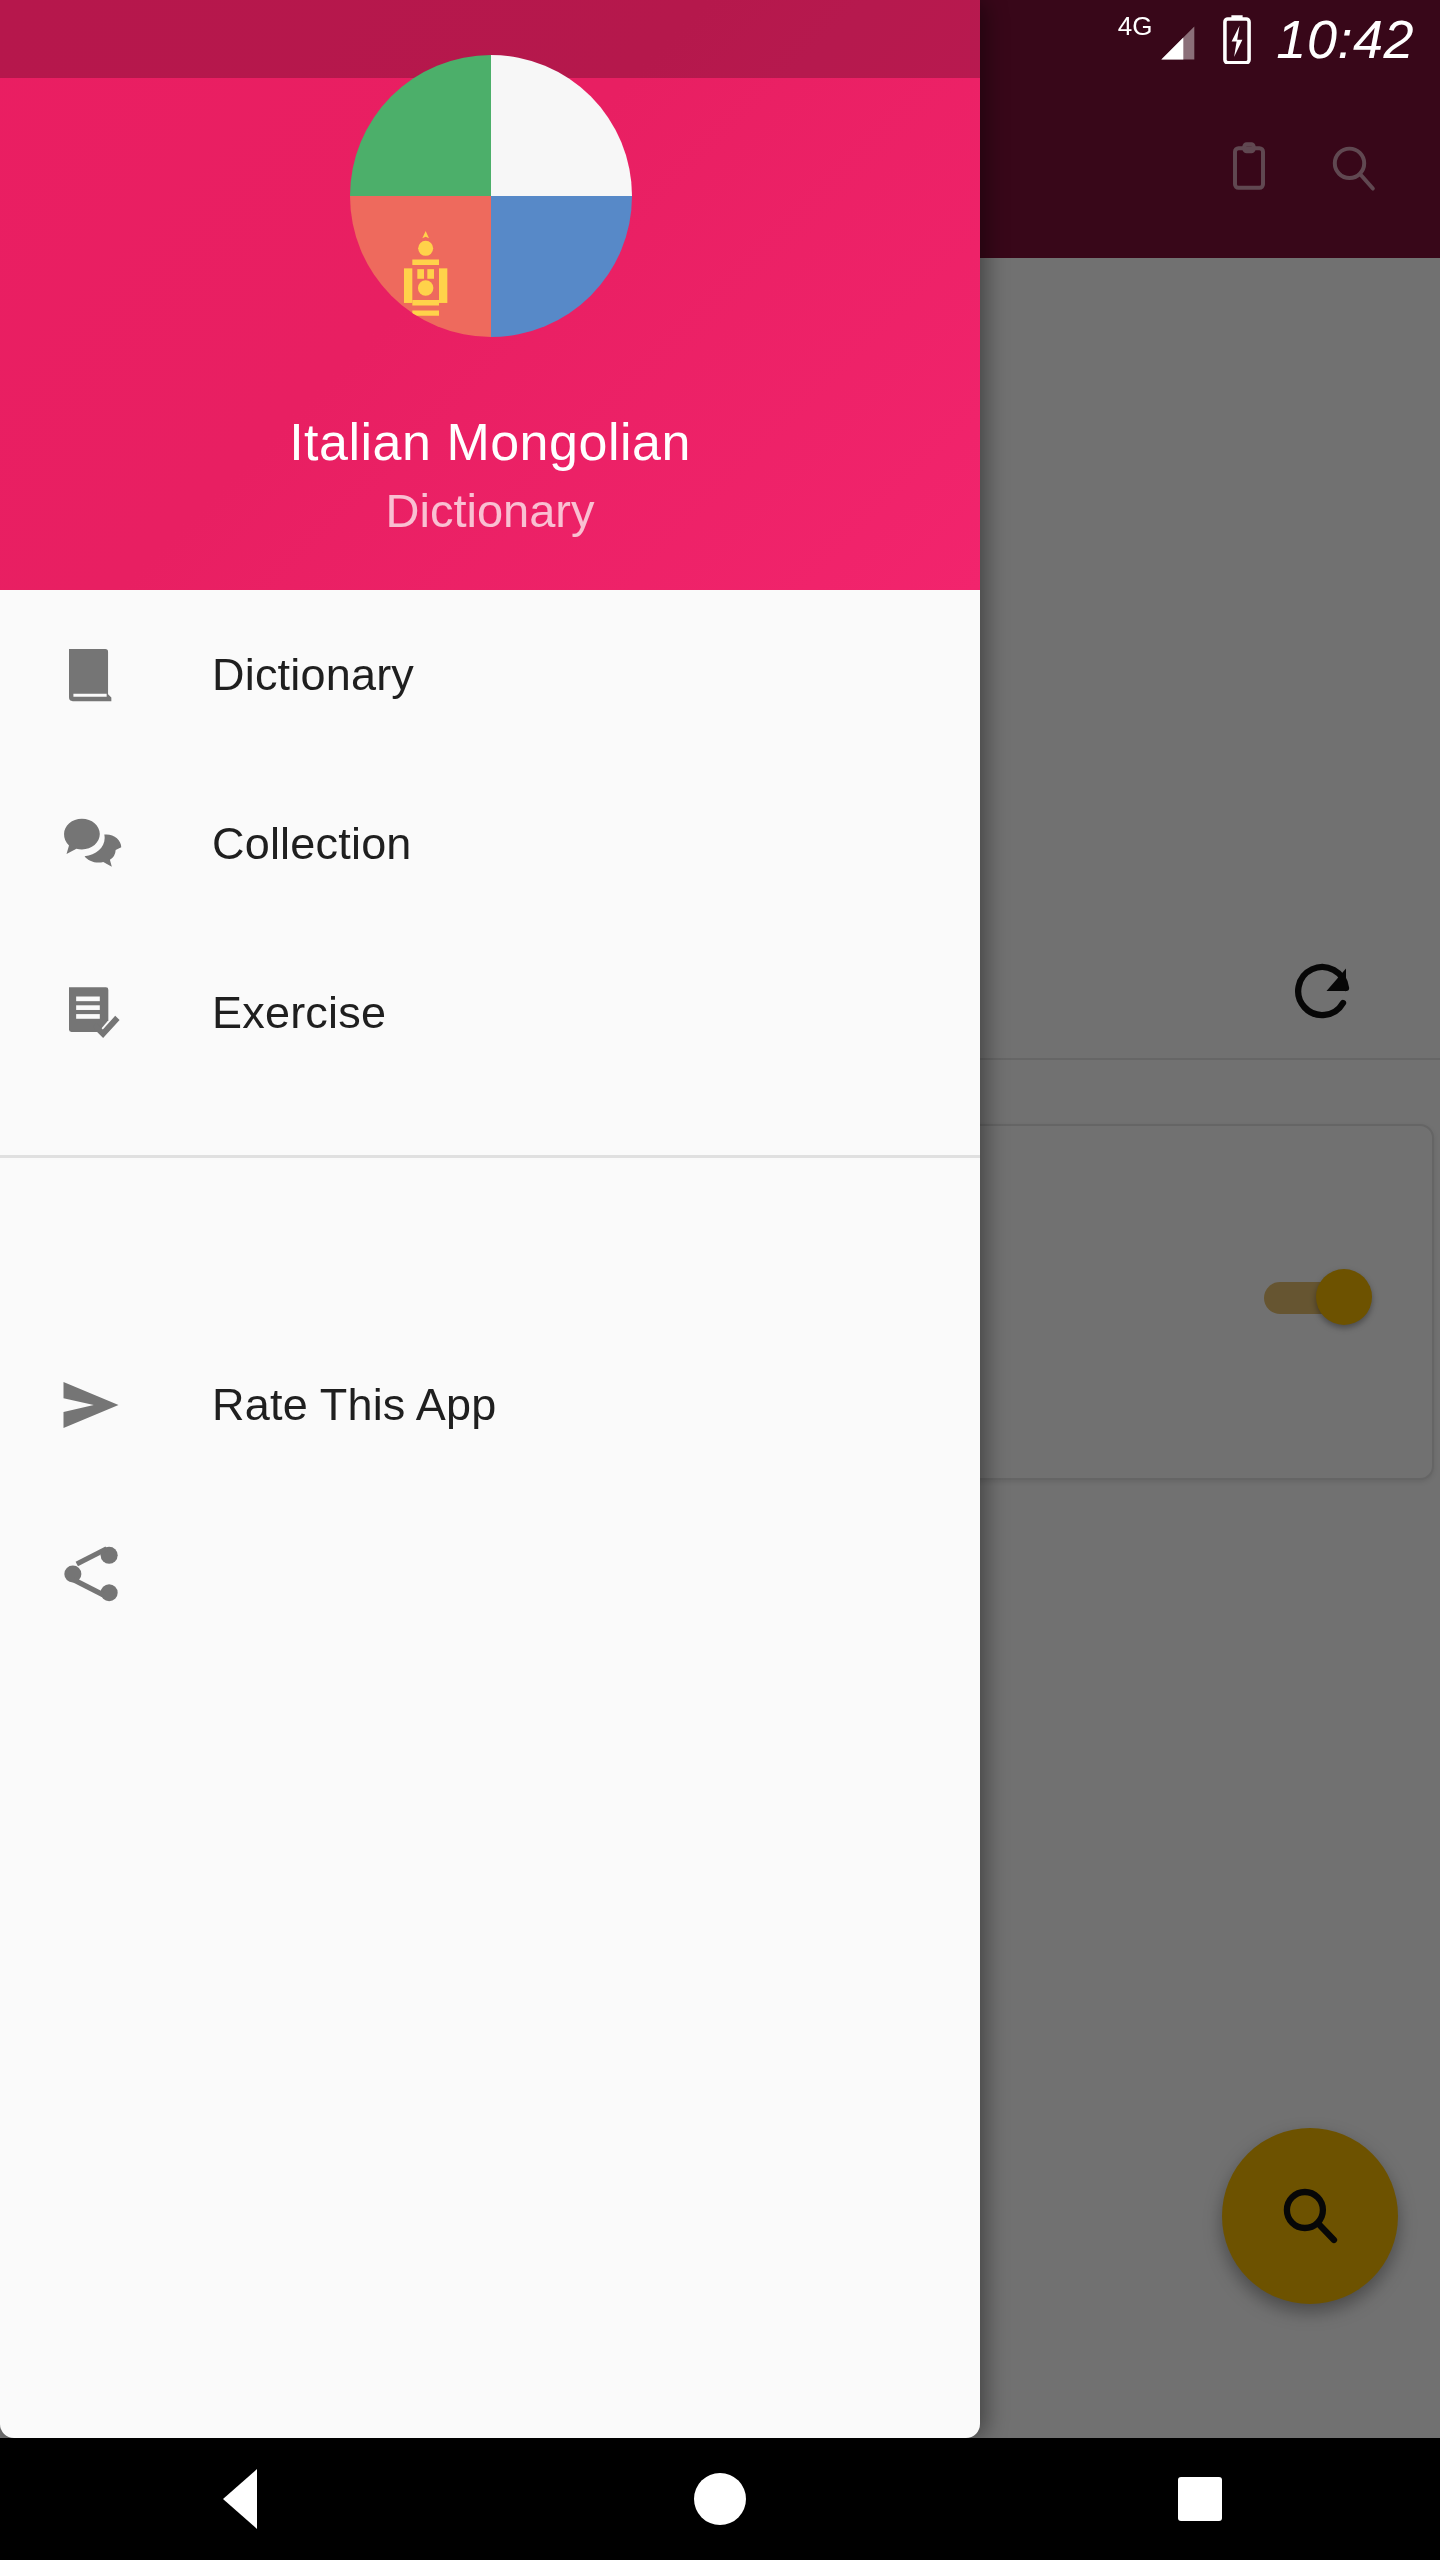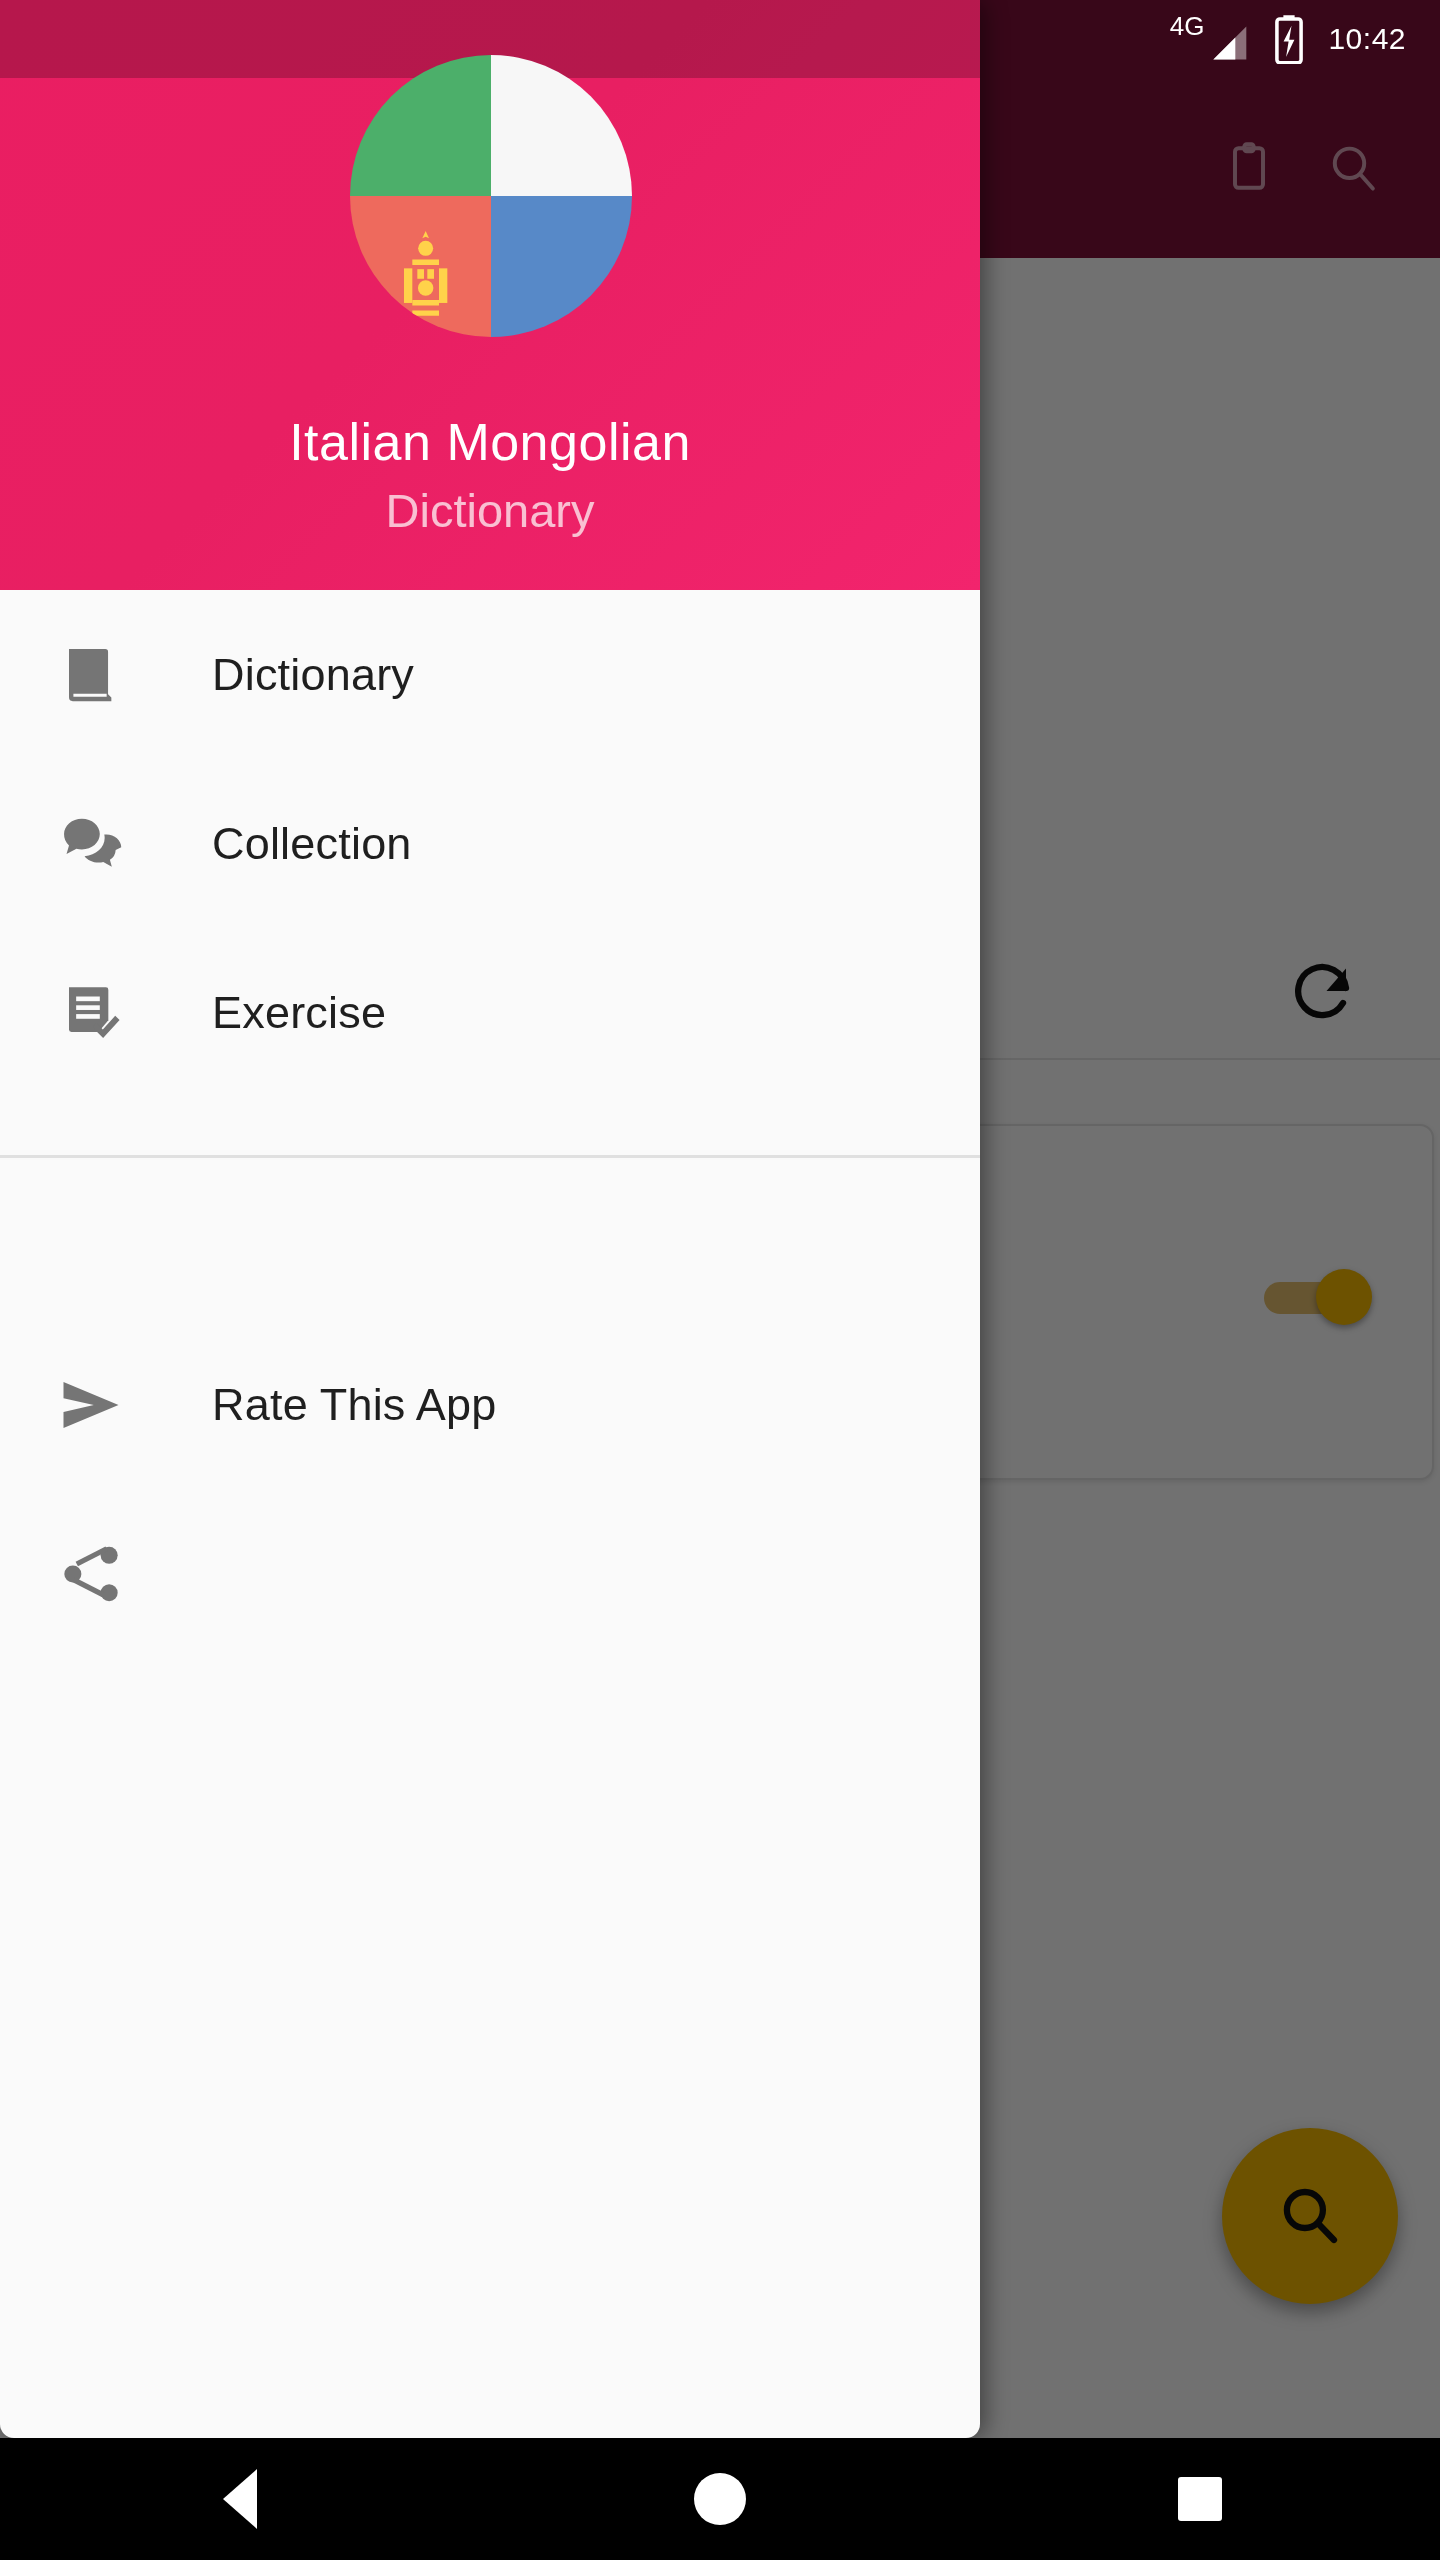--- a/index.html
+++ b/index.html
@@ -25,23 +25,23 @@
   .toggle-track{position:absolute;left:0;top:10px;width:100px;height:32px;border-radius:16px;background:#e2bd6e;}
   .toggle-thumb{position:absolute;left:52px;top:0;width:56px;height:56px;margin-top:-3px;border-radius:50%;background:#f1b600;box-shadow:0 3px 6px rgba(0,0,0,.35);}
 
   #fab{position:absolute;left:1222px;top:2128px;width:176px;height:176px;border-radius:50%;background:#f1b600;display:flex;align-items:center;justify-content:center;box-shadow:0 8px 18px rgba(0,0,0,.35);}
   #fab svg{width:72px;height:72px;}
 
   
   #scrim{position:absolute;left:0;top:0;width:1440px;height:2438px;background:rgba(0,0,0,.55);}
 
   
-  #statusbar-fg{position:absolute;left:980px;top:0;width:460px;height:78px;display:flex;align-items:center;justify-content:flex-end;gap:22px;padding-right:34px;box-sizing:border-box;z-index:40;}
+  #statusbar-fg{position:absolute;left:980px;top:0;width:460px;height:78px;display:flex;align-items:center;justify-content:flex-end;gap:22px;padding-right:26px;box-sizing:border-box;z-index:40;}
   #statusbar-fg .sig{display:flex;align-items:flex-end;gap:2px;}
-  #sb-time{color:#fff;font-size:30px;font-weight:400;letter-spacing:0.5px;}
+  #sb-time{color:#fff;font-size:54px;font-weight:400;letter-spacing:0.5px;font-style:italic;}
 
   
   #drawer{position:absolute;left:0;top:0;width:980px;height:2438px;background:#fafafa;box-shadow:6px 0 22px rgba(0,0,0,.40);z-index:30;border-radius:14px;}
   #drawer-header{position:relative;width:980px;height:590px;background:linear-gradient(135deg,#ea1e62 0%,#e81f62 45%,#f2246d 100%);}
   #drawer-statusbar-tint{position:absolute;left:0;top:0;width:980px;height:78px;background:rgba(0,0,0,.22);}
 
   #logo{position:absolute;left:350px;top:55px;width:282px;height:282px;border-radius:50%;overflow:hidden;}
   .q{position:absolute;width:50%;height:50%;}
   .q-tl{left:0;top:0;background:#4caf6a;}
   .q-tr{left:50%;top:0;background:#f7f7f7;}

